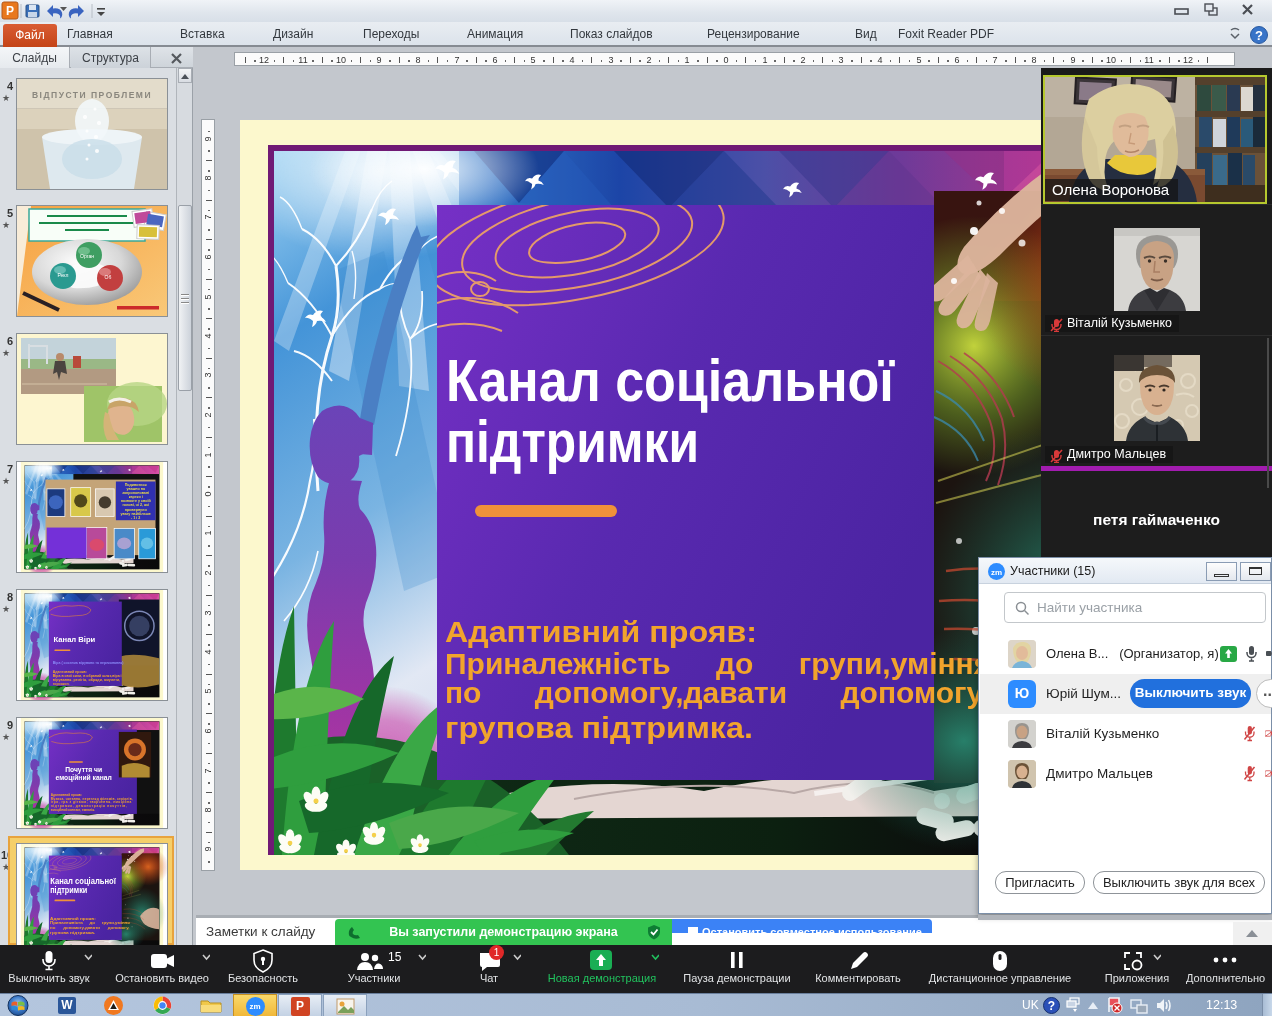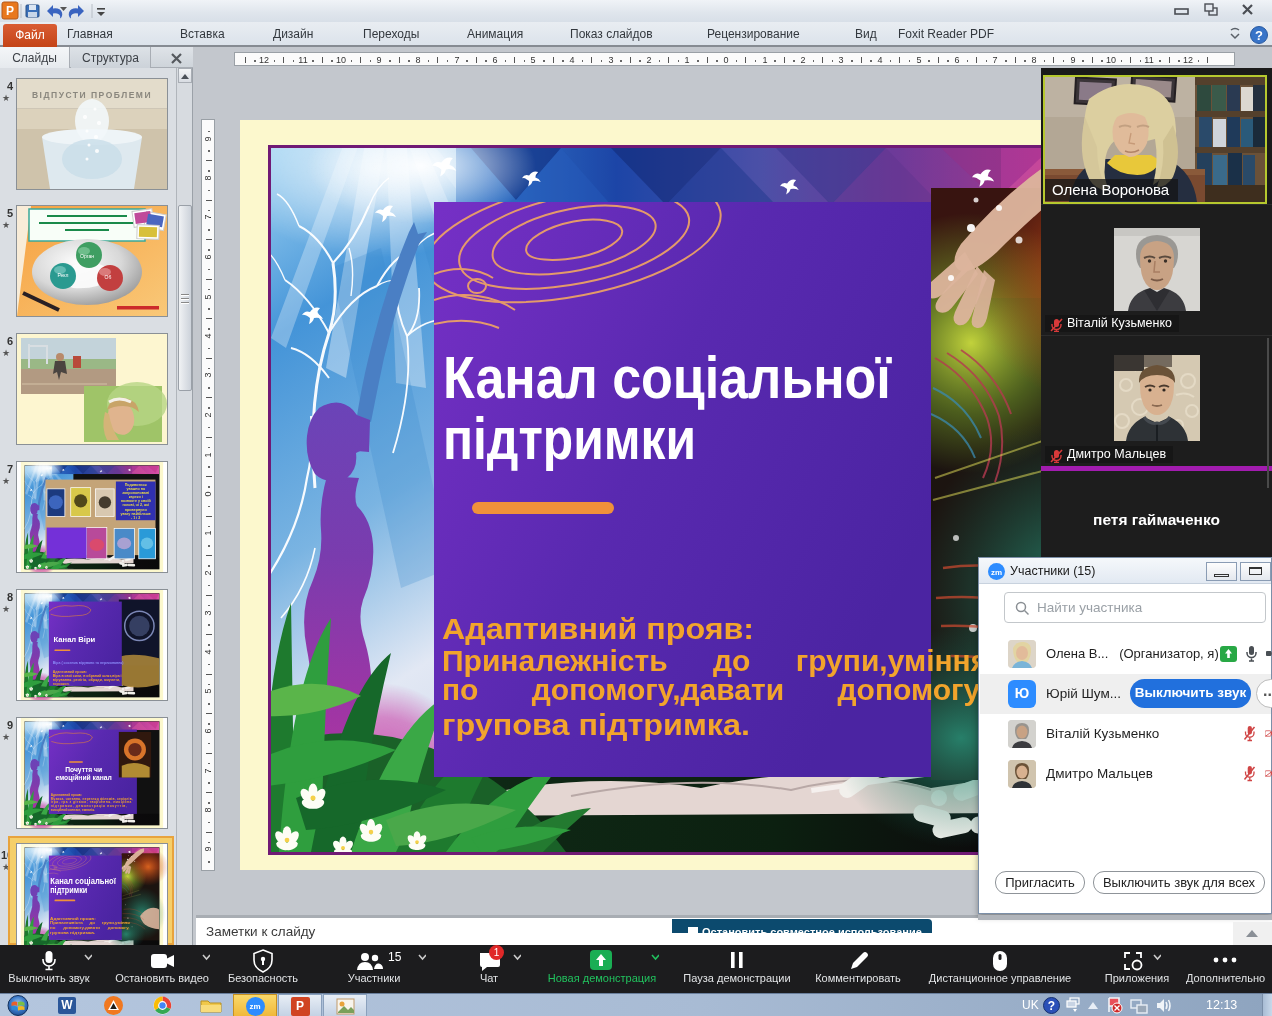--- a/index.html
+++ b/index.html
@@ -28,28 +28,28 @@
 .sstar { position:absolute; left:2px; width:10px; height:10px; font-size:9px; color:#555; }
 
 #lp-scroll { left:176px; top:21px; width:16px; height:877px; background:#d7dbe0; border-left:1px solid #b0b5bb; }
 
 #vruler { left:201px; top:119px; width:14px; height:752px; background:#fbfbfb; border:1px solid #9aa0a6; }
 #hruler { left:234px; top:52px; width:1001px; height:14px; background:#fbfbfb; border:1px solid #9aa0a6; }
 .rnum { position:absolute; font-size:9px; color:#333; top:2px; }
 .vnum { position:absolute; font-size:9px; color:#333; transform:rotate(-90deg); left:2px; }
 
 #slide { left:240px; top:120px; width:970px; height:750px; background:#fcf8cd; }
-#slideimg { left:28px; top:25px; width:920px; height:710px; background:#fca5a5; border:3px solid #701a75; }
+#slideimg { left:28px; top:25px; width:920px; height:710px; background:#fca5a5; border:6px solid #701a75; }
 
 #notes-div { left:196px; top:915px; width:1076px; height:3px; background:#a8adb3; }
 #notes { left:196px; top:918px; width:1076px; height:29px; background:#fff; }
 #notes-text { left:10px; top:6px; font-size:13.5px; color:#3a3a3a; }
 
 #gbar { left:335px; top:919px; width:337px; height:26px; background:#33c451; border-radius:4px 0 0 0; color:#fff; }
-#rbar { left:672px; top:919px; width:260px; height:14px; background:#0c4a6e; border-radius:0 4px 0 0; color:#fff; }
+#rbar { left:672px; top:919px; width:260px; height:14px; background:#3b82f6; border-radius:0 4px 0 0; color:#fff; }
 
 #ztb { left:0; top:945px; width:1272px; height:48px; background:#1c1c1e; }
 .zlabel { position:absolute; top:27px; font-size:11px; color:#e2e4e6; text-align:center; white-space:nowrap; }
 .zchev { position:absolute; top:8px; width:8px; height:8px; }
 
 #taskbar { left:0; top:993px; width:1272px; height:23px;
   background:linear-gradient(90deg,#b4c6de 0%,#a8bbd4 55%,#8ea4bf 100%); border-top:1px solid #6a7f9c; }
 
 #vpanel { left:1041px; top:68px; width:231px; height:489px; background:#1a1a1a; }
 .vlabel { position:absolute; background:rgba(20,20,20,0.75); color:#fff; font-size:12.5px; padding:1px 7px 2px 6px; }
@@ -801,20 +801,30 @@
       </g>
     </svg>
     </div>
   </div>
 
   <div class="abs" id="notes-div"></div>
   <div class="abs" id="notes">
     <div class="abs" id="notes-text">Заметки к слайду</div>
   </div>
 
+  <div class="abs" id="gbar">
+    <svg class="abs" style="left:12px;top:6px" width="16" height="14">
+        <path d="M2 10 Q1 5 5 2 L7 5 Q5 7 6 9 Q8 11 11 10 L13 13 Q8 15 4 12 Q2 11 2 10 Z" fill="#0e6e2e"></path>
+      </svg>
+    <div class="abs" style="left:0;top:6px;width:100%;text-align:center;font-size:12.5px;font-weight:bold;color:#fff">Вы запустили демонстрацию экрана</div>
+    <svg class="abs" style="right:10px;top:5px" width="16" height="16">
+        <path d="M8 1 L14 3.5 L14 8 Q14 13 8 15.5 Q2 13 2 8 L2 3.5 Z" fill="#0e7e34"></path>
+        <path d="M5 8 L7.5 10.5 L11.5 5.5" stroke="#fff" stroke-width="1.8" fill="none"></path>
+      </svg>
+  </div>
   <div class="abs" id="rbar">
     <div class="abs" style="left:16px;top:8px;width:10px;height:10px;background:#fff"></div>
     <div class="abs" style="left:30px;top:7px;font-size:11px;font-weight:bold;color:#fff;white-space:nowrap">Остановить совместное использование</div>
   </div>
 
   <div class="abs" id="ztb">
 
     <svg class="abs" style="left:38px;top:5px" width="22" height="22" viewBox="0 0 22 22">
       <rect x="7.5" y="1" width="7" height="12" rx="3.5" fill="#fff"></rect>
       <path d="M5 9 L5 10 a6 6 0 0 0 12 0 L17 9 M11 16.5 L11 19.5 M7.5 19.5 L14.5 19.5" stroke="#fff" stroke-width="1.6" fill="none"></path>

